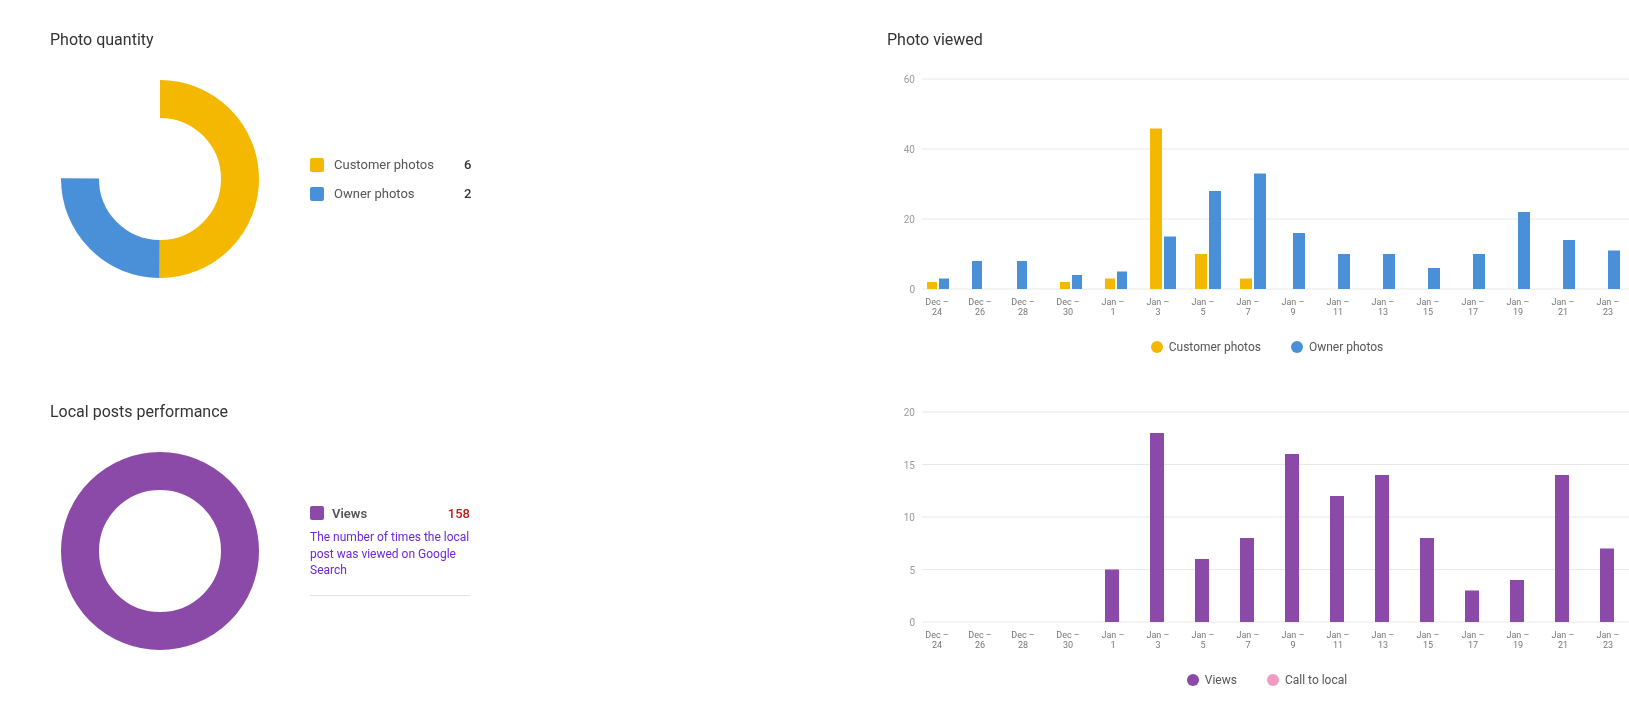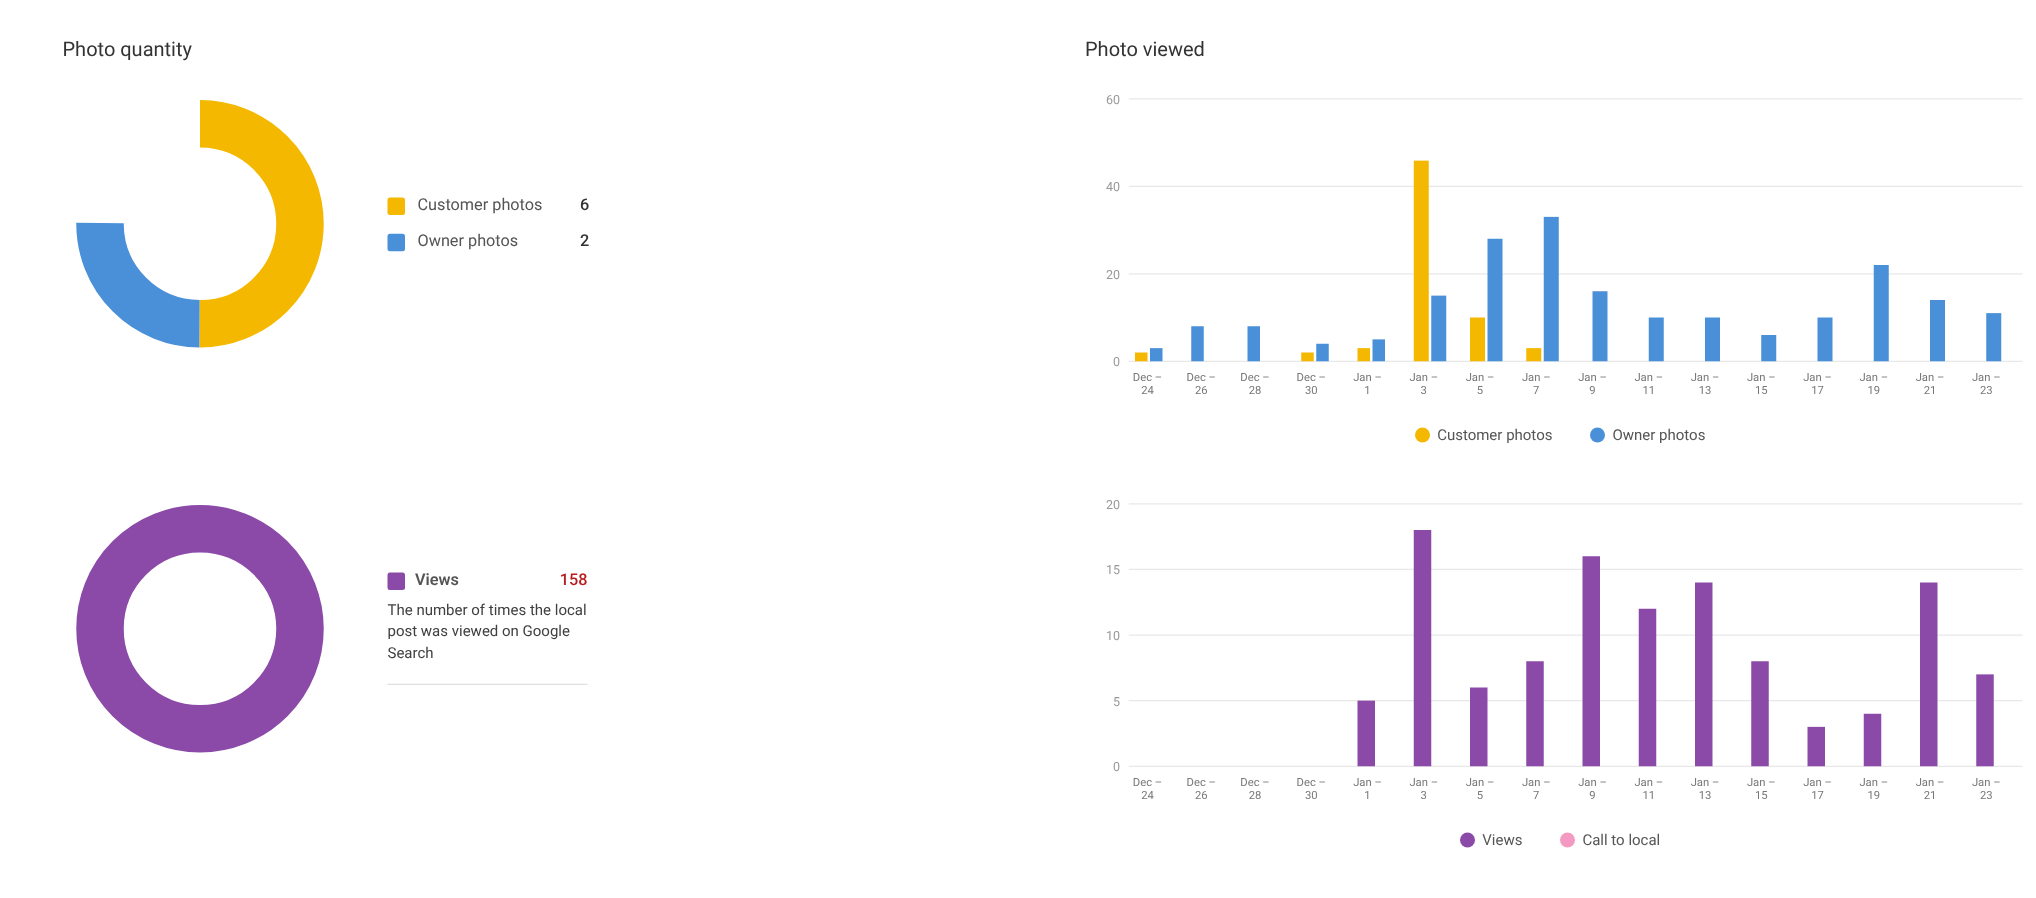--- a/index.html
+++ b/index.html
@@ -9,21 +9,21 @@
       color: #333;
       font-size: 13px;
     }
     .page {
       width: 1629px;
       min-height: 718px;
       display: grid;
       grid-template-columns: 820px 1fr;
       grid-template-rows: auto auto;
       padding: 20px 30px;
-      gap: 8px;
+      gap: 27px;
     }
     
     .photo-quantity {
       grid-column: 1;
       grid-row: 1;
       padding: 10px 20px;
     }
     .section-title {
       font-size: 16px;
       font-weight: 400;
@@ -100,21 +100,21 @@
     }
     .views-legend-value {
       font-size: 13px;
       font-weight: 500;
       color: #b91c1c;
       margin-left: auto;
       padding-left: 40px;
     }
     .views-legend-desc {
       font-size: 12px;
-      color: #404040;
+      color: #6d28d9;
       margin-top: 4px;
       max-width: 160px;
       line-height: 1.4;
     }
     .views-legend-header {
       display: flex;
       align-items: center;
       gap: 8px;
     }
     
@@ -270,20 +270,21 @@
         </div>
         <div class="chart-legend-item">
           <div class="chart-legend-dot" style="background:#4A90D9;"></div>
           <span>Owner photos</span>
         </div>
       </div>
     </div>
   </div>
 
   <div class="local-posts">
+    <div class="section-title">Local posts performance</div>
     <div class="local-posts-container">
 
       <svg width="220" height="220" viewBox="0 0 220 220">
         <circle cx="110" cy="110" r="80" fill="none" stroke="#8B4AA8" stroke-width="38" stroke-dasharray="502.65 502.65" stroke-dashoffset="0"></circle>
       </svg>
 
       <div class="views-legend">
         <div class="views-legend-item">
           <div style="display:flex;flex-direction:column;gap:4px;width:100%;">
             <div class="views-legend-header">

